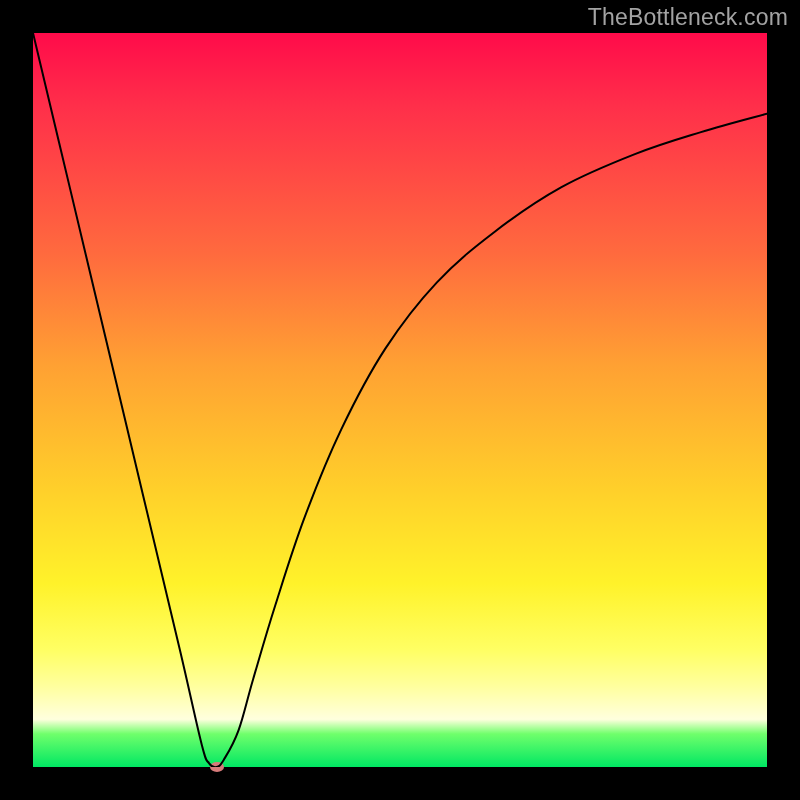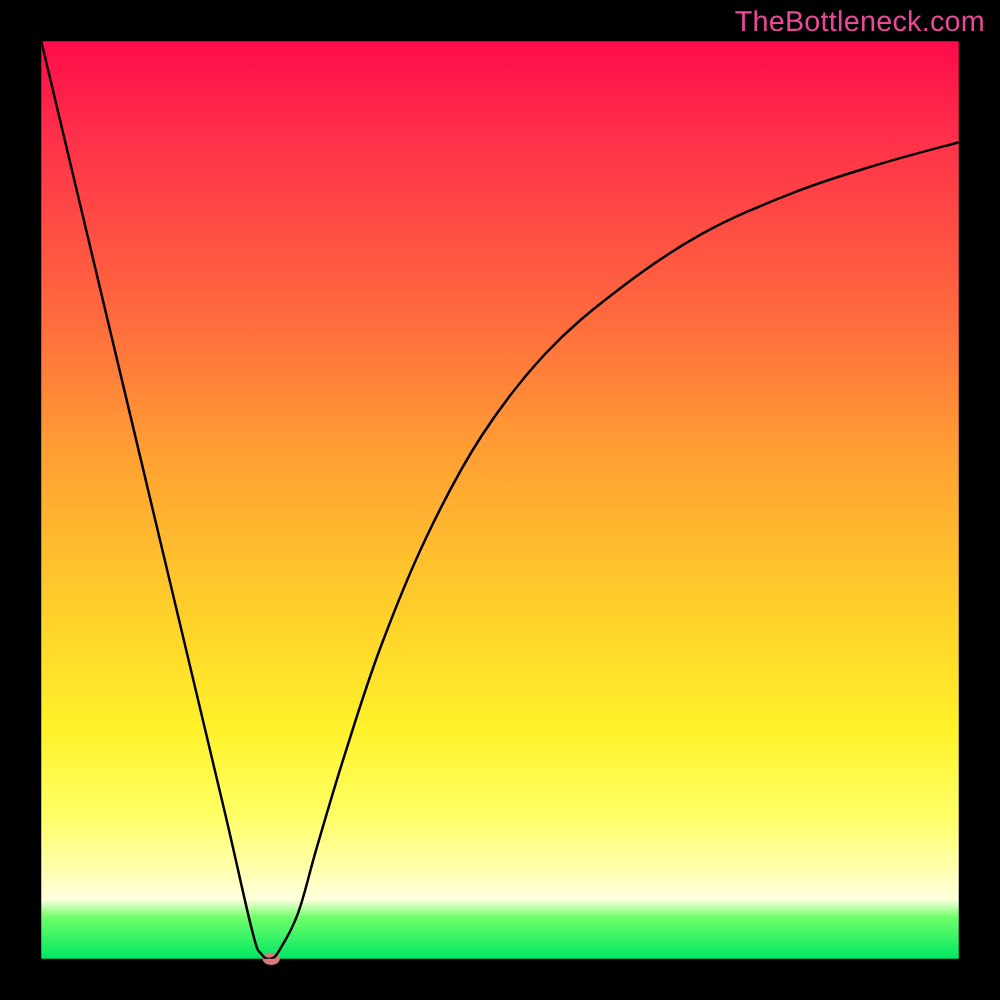--- a/index.html
+++ b/index.html
@@ -14,21 +14,21 @@
   .frame {
     position: relative;
     width: 800px;
     height: 800px;
     background: #000;
   }
   .watermark {
     position: absolute;
     top: 4px;
     right: 12px;
-    color: #ec4899;
+    color: #a3a3a3;
     font-size: 23px;
     font-weight: 400;
     letter-spacing: 0.2px;
     z-index: 5;
     user-select: none;
   }
   .plot-outer {
     position: absolute;
     left: 33px;
     top: 33px;

